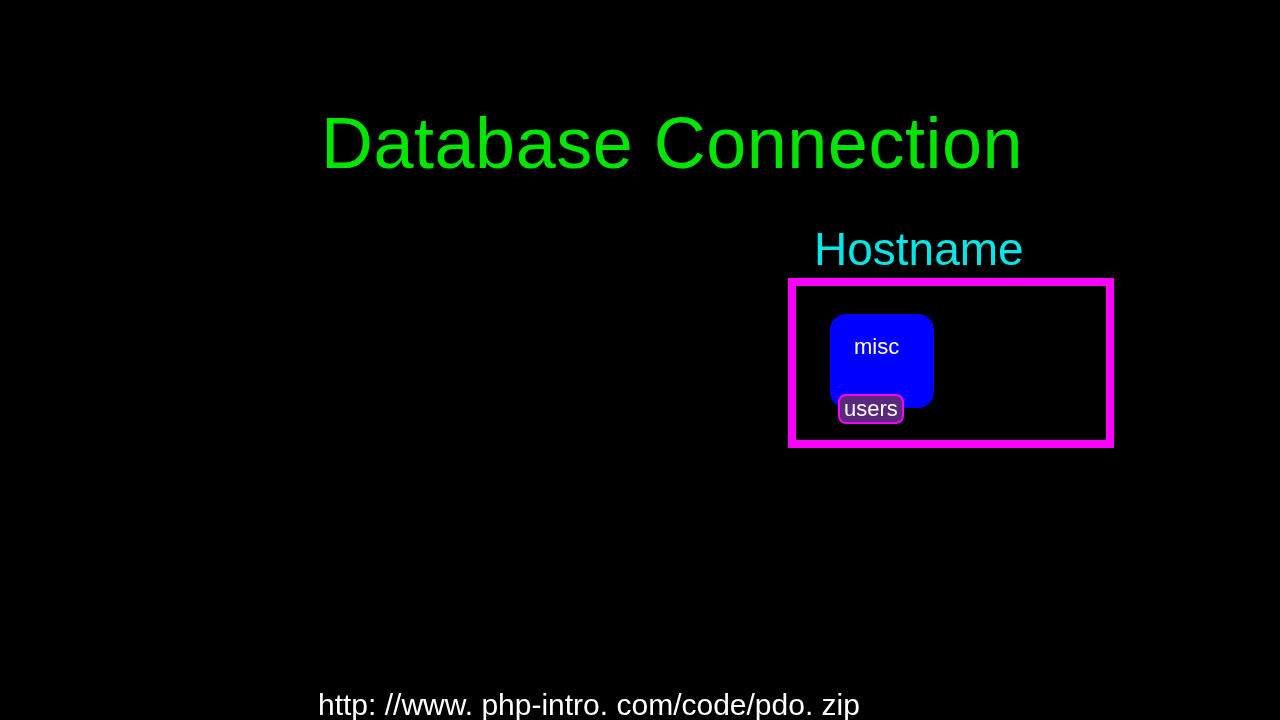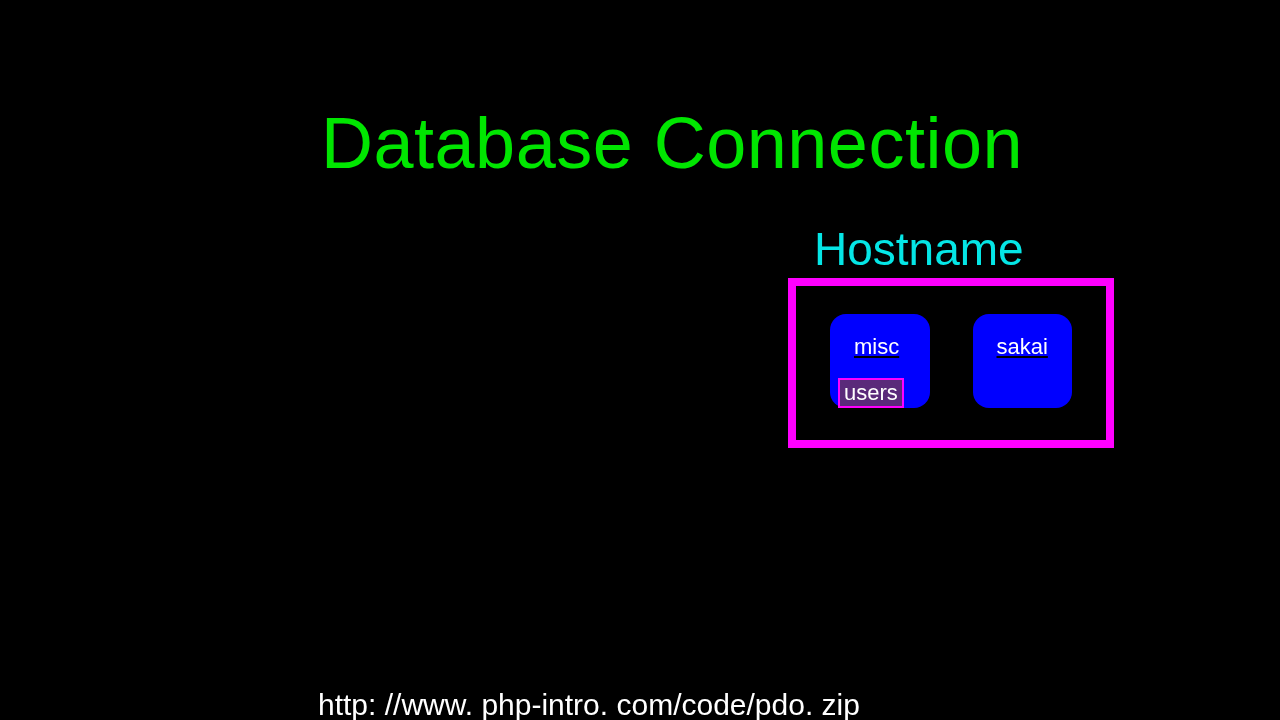--- a/index.html
+++ b/index.html
@@ -33,39 +33,38 @@
     width: 326px;
     height: 170px;
     border: 8px solid #ff00ff;
     background: #000;
     padding: 12px 18px;
   }
 
   .dbs {
     display: flex;
     gap: 43px;
-    text-decoration: underline;
   }
 
   .db {
     width: 104px;
     height: 94px;
     background: #0000ff;
     border-radius: 16px;
     padding: 4px 8px;
     color: #fff;
     font-size: 22px;
   }
 
   .table {
     display: inline-block;
-    margin-top: 2px;
+    margin-top: 18px;
     background: #5a2a7a;
     border: 2px solid #ff00ff;
-    border-radius: 0;
+    border-radius: 8px;
     padding: 0 4px;
     font-size: 22px;
     color: #fff;
     line-height: 1.2;
   }
 
   .footer-url {
     position: absolute;
     top: 640px;
     left: 270px;
@@ -81,21 +80,18 @@
   <div class="title">Database Connection</div>
 
   <div class="hostname-label">Hostname</div>
 
   <div class="host-box">
     <div class="dbs">
       <div class="db">
         <div>misc</div>
         <span class="table">users</span>
       </div>
-      <div class="db">
-        <div>sakai</div>
-      </div>
     </div>
   </div>
 
   <div class="footer-url">http: //www. php-intro. com/code/pdo. zip</div>
 
 </div>
 
 </body></html>

